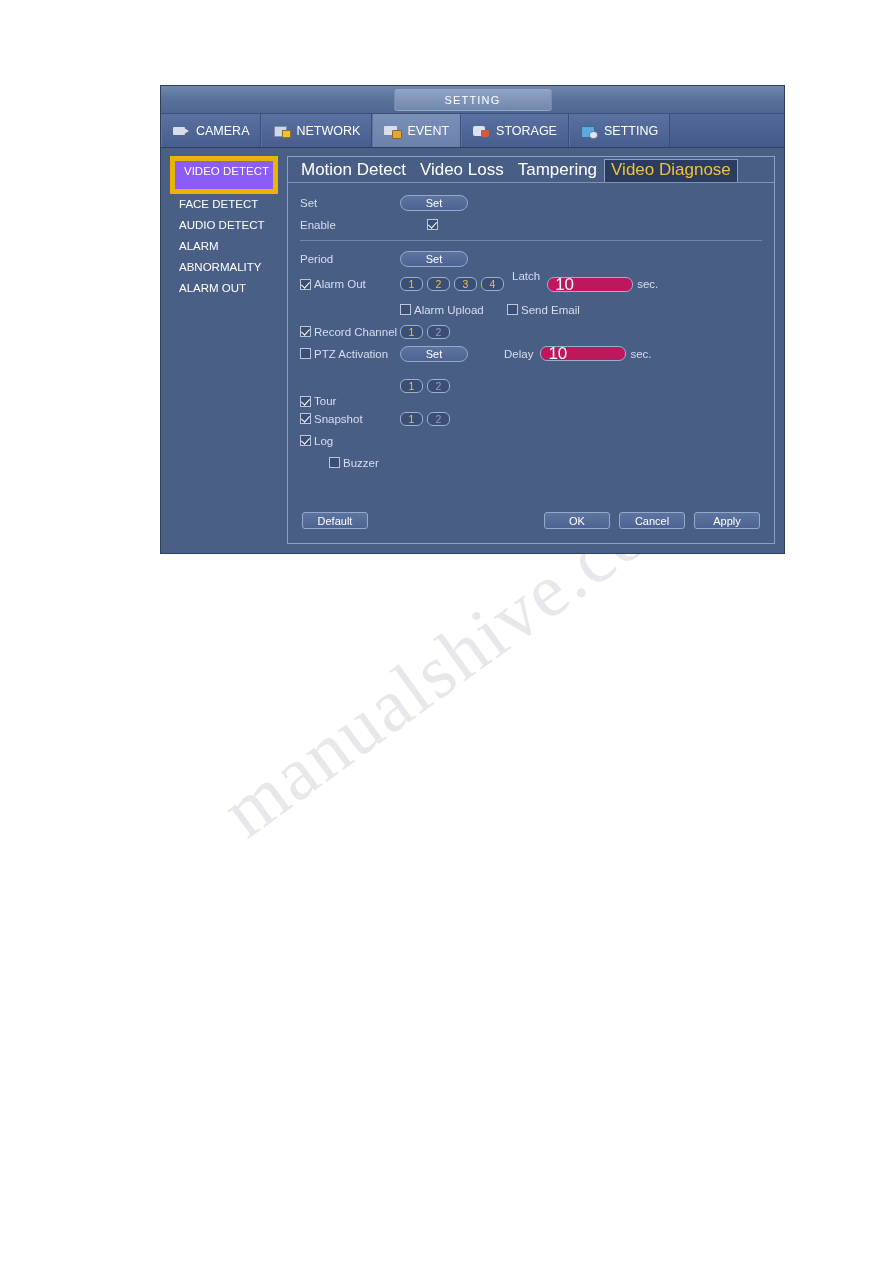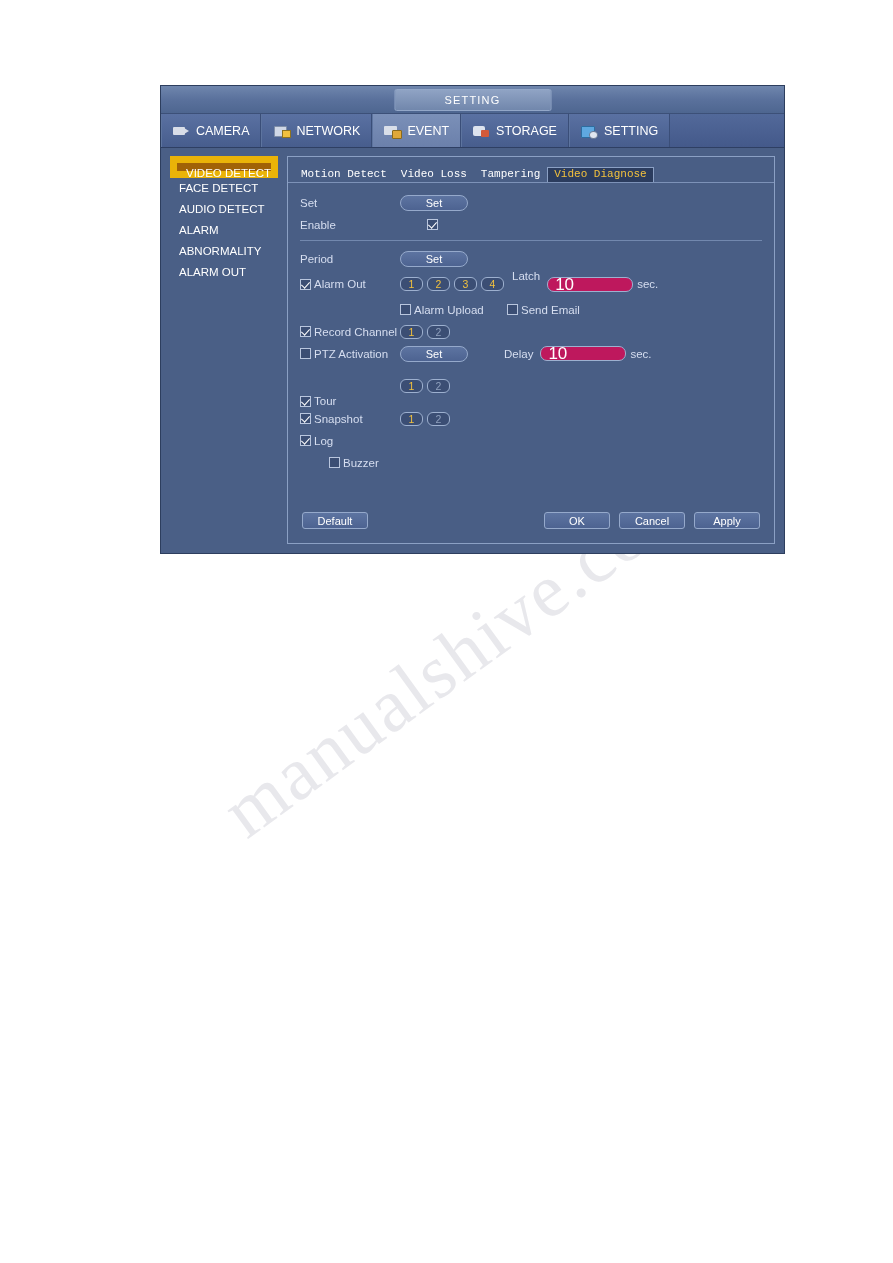--- a/index.html
+++ b/index.html
@@ -185,24 +185,24 @@
   .menuitem {
     height: 21px;
     line-height: 21px;
     color: #ffffff;
     font-size: 11.5px;
     padding-left: 9px;
     cursor: pointer;
     white-space: nowrap;
   }
   .menuitem.active {
-    background: #a16207;
-    border: 7px solid #eab308;
-    box-sizing: border-box;
-    height: 22px;
+    background: #8b5cf6;
+    border: 5px solid #eab308;
+    box-sizing: border-box;
+    height: 38px;
     line-height: 20px;
   }
 
   
   .panel {
     flex: 1;
     background: #495e85;
     border: 1px solid #8ba0c4;
     box-sizing: border-box;
     position: relative;
@@ -210,26 +210,25 @@
   .subtabs {
     height: 21px;
     display: flex;
     align-items: flex-end;
     padding: 4px 0 0 6px;
     gap: 0px;
     border-bottom: 1px solid #7d92b8;
     position: relative;
   }
   .subtab {
-    font-size: 11px;
+    font-size: 17px;
     color: #ffffff;
     padding: 1px 7px 2px 7px;
     cursor: pointer;
     white-space: nowrap;
-    font-family: Liberation Mono, monospace;
   }
   .subtab.active {
     color: #f2c13d;
     background: #2b3c5e;
     border: 1px solid #8ba0c4;
     border-bottom: none;
     padding: 0px 6px 2px 6px;
   }
 
   .form {

